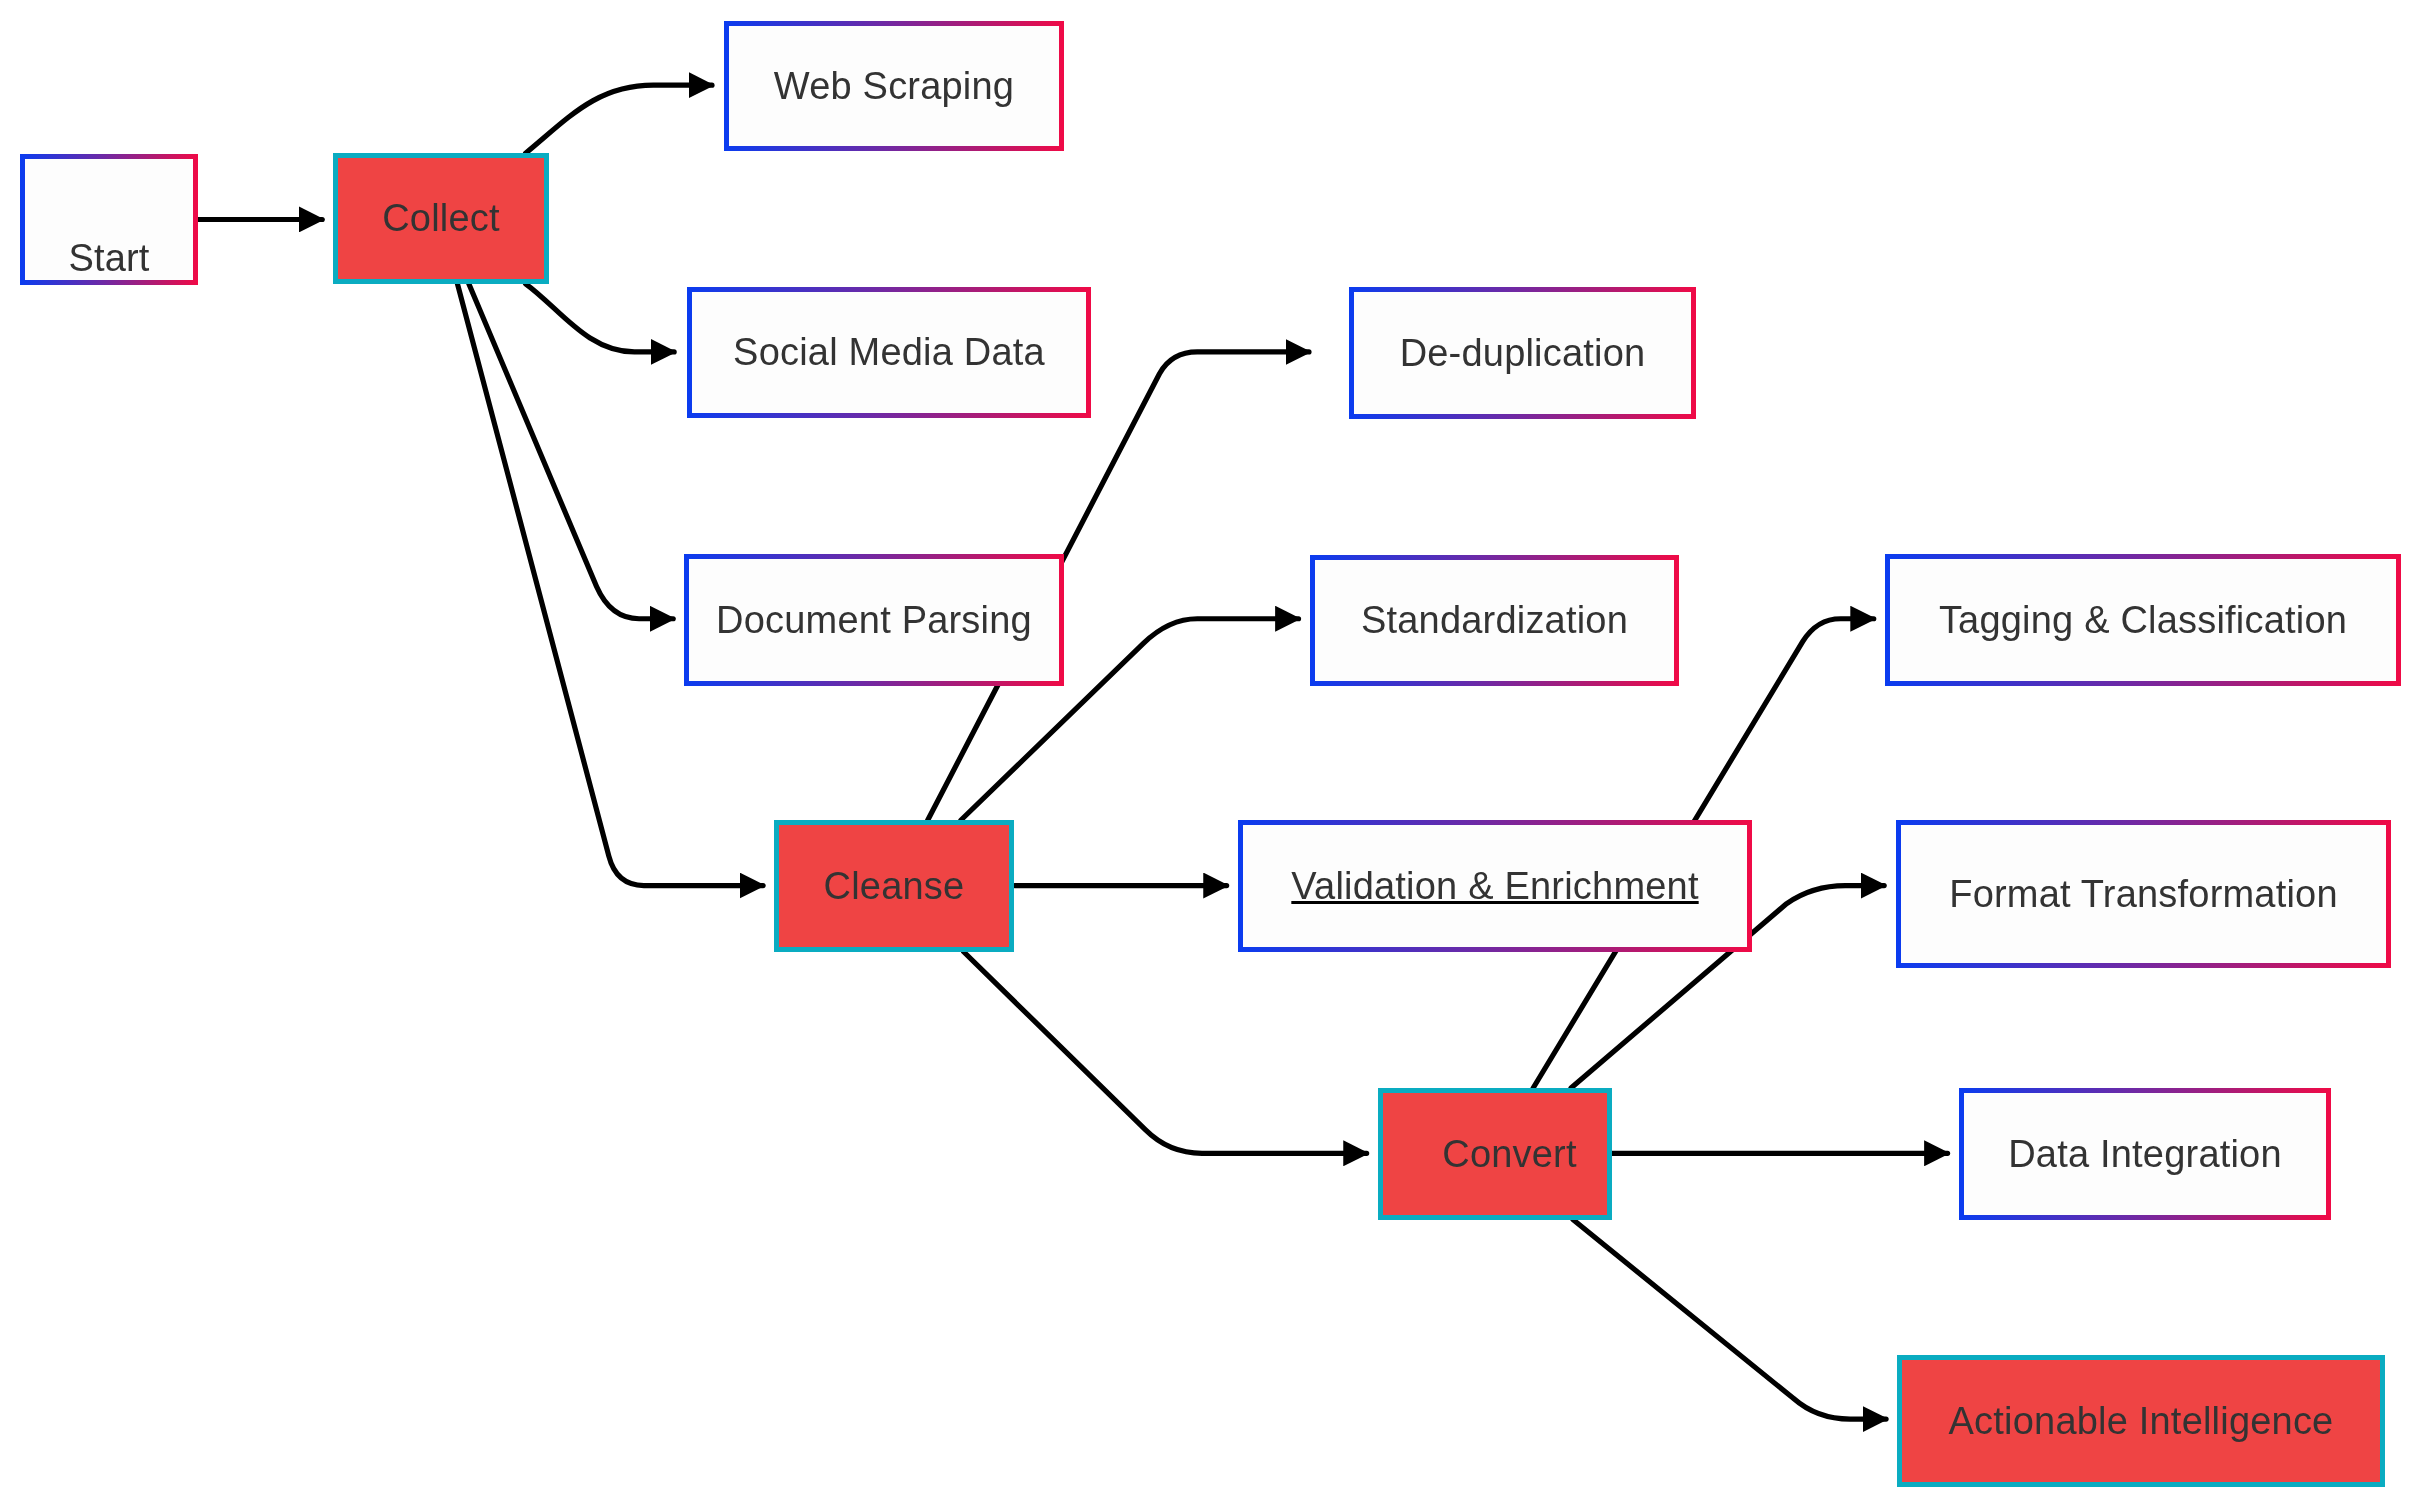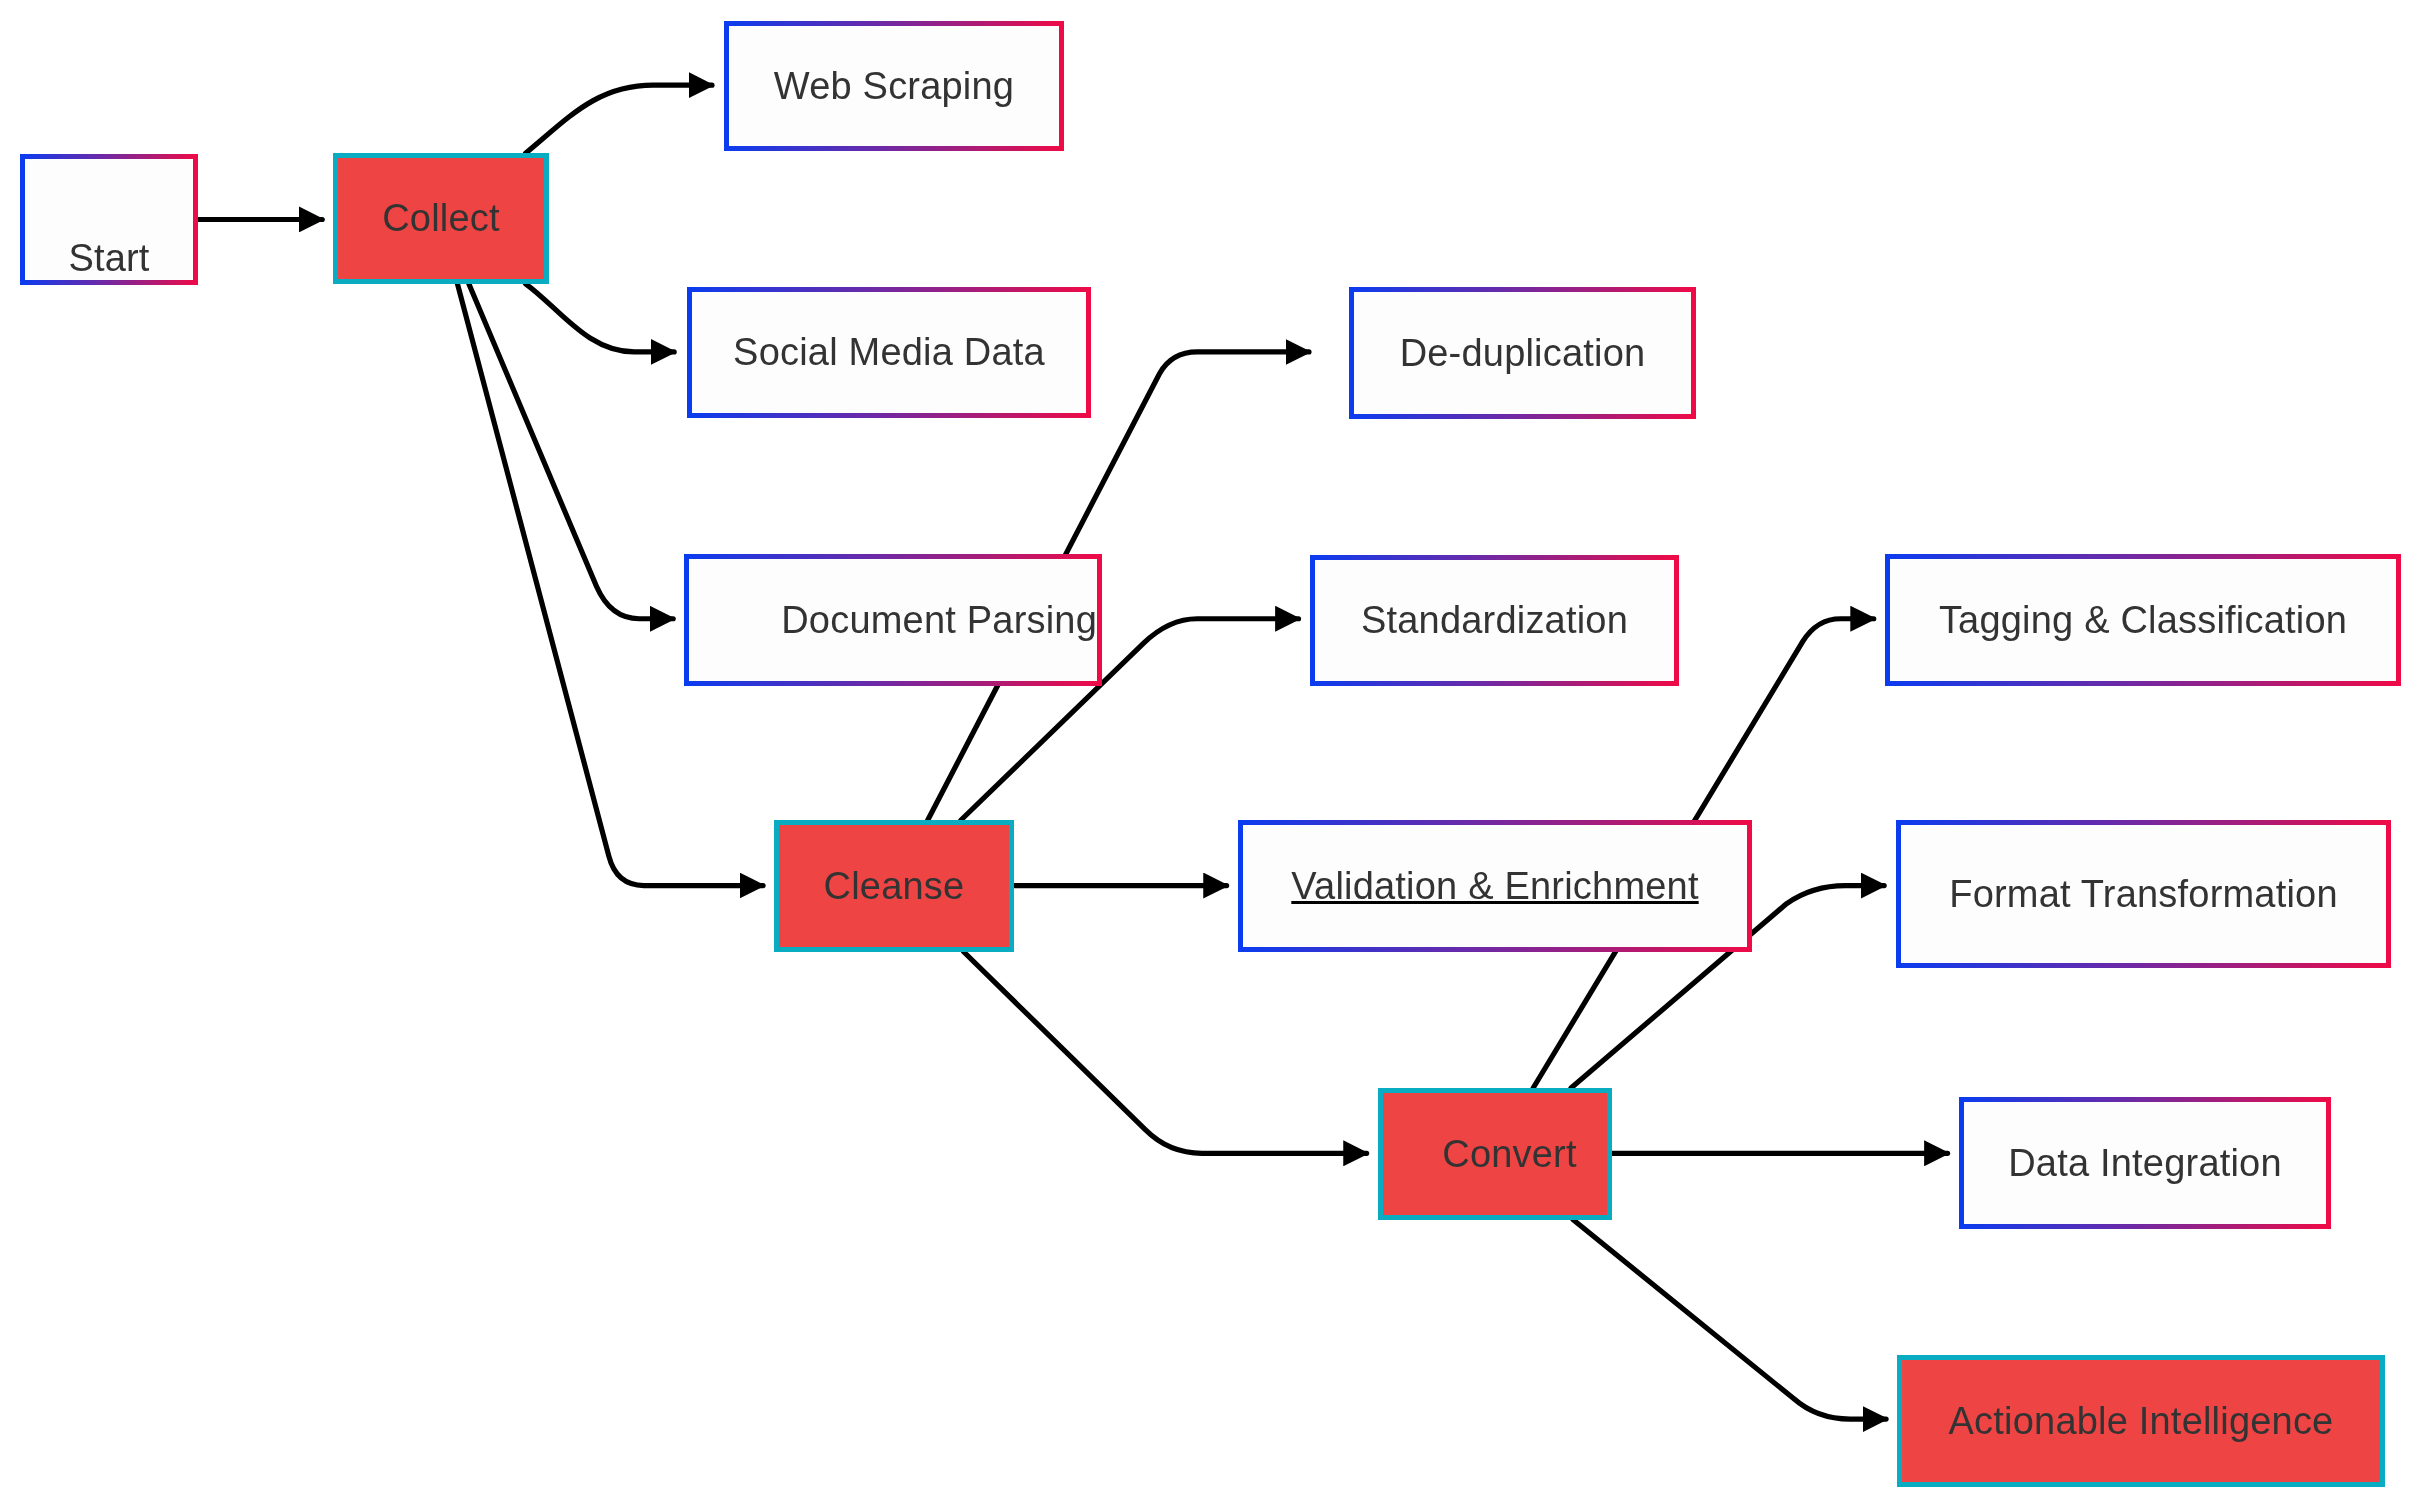--- a/index.html
+++ b/index.html
@@ -53,29 +53,29 @@
       font-size: 38px;
       color: #333333;
       white-space: nowrap;
       letter-spacing: 0.2px;
     }
     
     #n-start     { left: 20px;   top: 154px;  width: 178px; height: 131px; align-items: flex-end; }
     #n-collect   { left: 333px;  top: 153px;  width: 216px; height: 131px; }
     #n-web       { left: 724px;  top: 21px;   width: 340px; height: 130px; }
     #n-social    { left: 687px;  top: 287px;  width: 404px; height: 131px; }
-    #n-docparse  { left: 684px;  top: 554px;  width: 418px; height: 132px; justify-content: flex-end; }
+    #n-docparse  { left: 684px;  top: 554px;  width: 380px; height: 132px; }
     #n-cleanse   { left: 774px;  top: 820px;  width: 240px; height: 132px; }
     #n-dedup     { left: 1321px; top: 287px;  width: 347px; height: 132px; margin-left: 28px; }
     #n-standard  { left: 1310px; top: 555px;  width: 369px; height: 131px; }
     #n-validate  { left: 1238px; top: 820px;  width: 514px; height: 132px; text-decoration: underline; }
     #n-convert   { left: 1378px; top: 1088px; width: 234px; height: 132px; padding-left: 29px; }
     #n-tagging   { left: 1885px; top: 554px;  width: 516px; height: 132px; }
     #n-format    { left: 1896px; top: 820px;  width: 495px; height: 148px; }
-    #n-integrate { left: 1959px; top: 1088px; width: 372px; height: 132px; margin-top: 9px; }
+    #n-integrate { left: 1959px; top: 1088px; width: 372px; height: 132px; }
     #n-action    { left: 1897px; top: 1355px; width: 488px; height: 132px; }
   </style>
 </head>
 <body>
 
 <div id="canvas">
 
   <svg id="edges" viewBox="0 0 2560 1595" xmlns="http://www.w3.org/2000/svg">
     <defs>
       <marker id="arrowhead" viewBox="0 0 10 10" refX="9" refY="5" markerWidth="5" markerHeight="5" orient="auto" markerUnits="strokeWidth">

